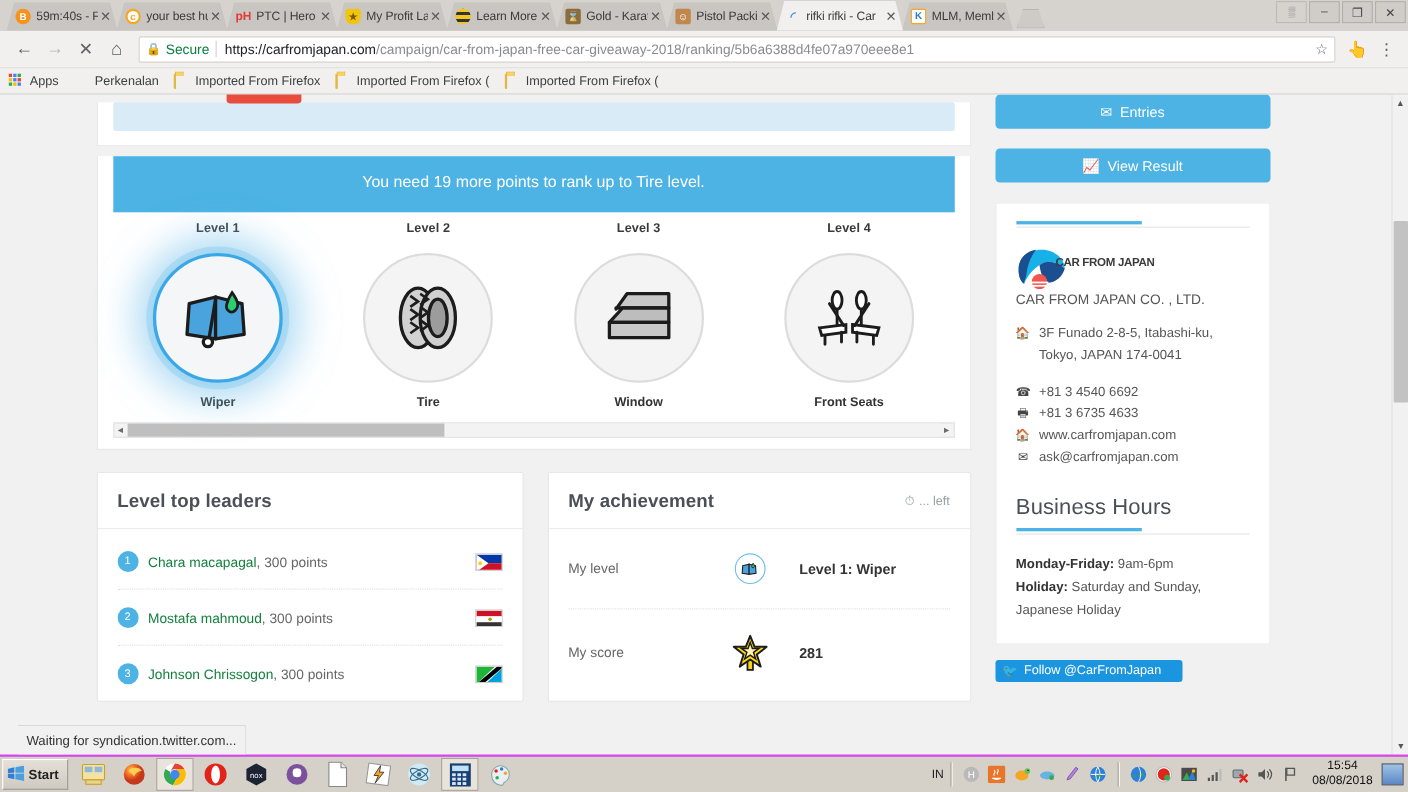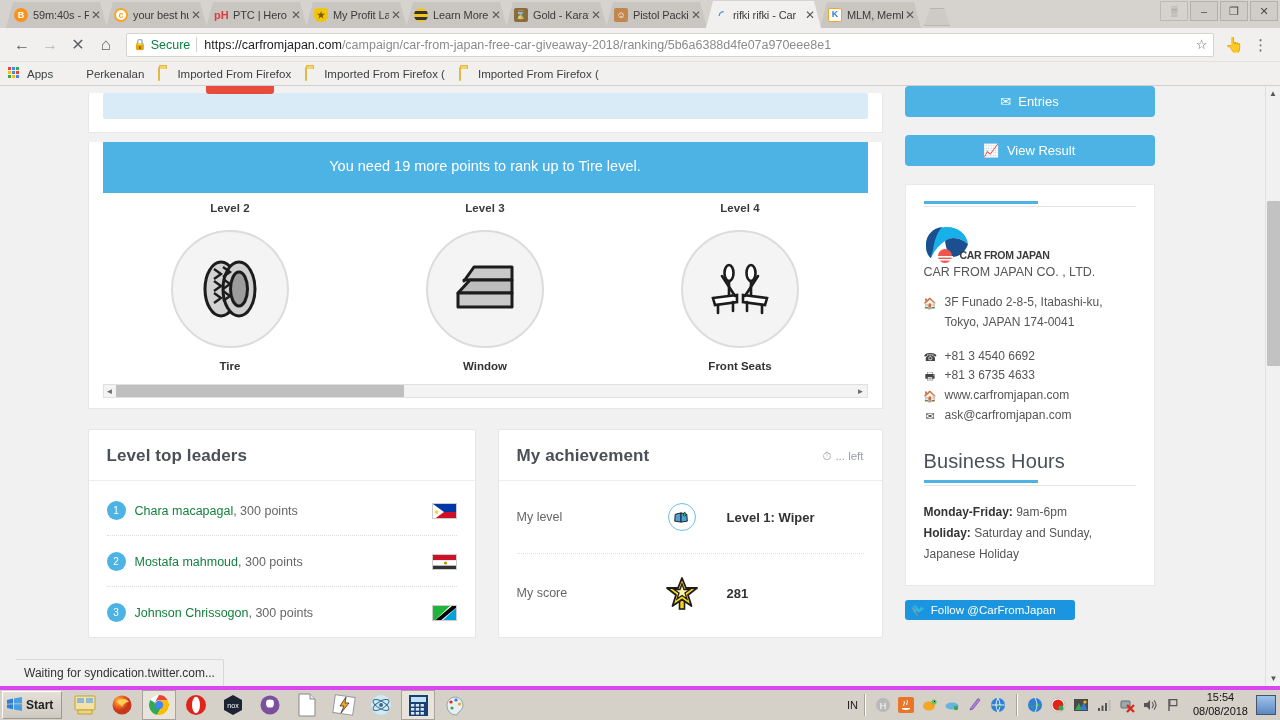--- a/index.html
+++ b/index.html
@@ -187,39 +187,39 @@
   .contact .c2 { padding-left:21px; }
   .hours { font-size:12px; color:#555; line-height:1.75; }
   .hours b { color:#333; }
   .tw-btn { background:#1b95e0; color:#fff; font-size:11.5px; height:20px; width:170px;
             display:flex; align-items:center; gap:5px; padding:0 7px; border-radius:3px; margin-top:14px;}
 
   
   .cfj-logo { display:flex; align-items:flex-end; gap:0; height:40px; position:relative;}
   .cfj-mark { width:46px; height:38px; position:relative; }
   .cfj-word { font-size:10.5px; font-weight:bold; color:#3b3b3b; letter-spacing:-0.3px;
-              position:absolute; left:36px; bottom:2px; white-space:nowrap;}
+              position:absolute; left:36px; bottom:18px; white-space:nowrap;}
 
   
   .statusbar {
     position:absolute; left:16px; bottom:0; height:18px; background:#f1f1f1;
     border-top:1px solid #d8d8d8; border-right:1px solid #d8d8d8;
     padding:13px 8px; font-size:12px; color:#333; display:flex; align-items:center;
     border-top-right-radius:2px; z-index:40;
   }
 
   
   .vscroll { position:absolute; right:0; top:0; width:15px; height:600px; background:#f1f1f1;
              border-left:1px solid #e0e0e0; }
   .vscroll .va { height:15px; display:flex;align-items:center;justify-content:center;font-size:8px;color:#555;}
   .vscroll .va.bot { position:absolute; bottom:0; width:15px; }
   .vscroll .vthumb { position:absolute; top:115px; left:1px; width:13px; height:165px; background:#c2c2c2; border-radius:1px;}
 
   
-  .taskbar { height:34px; width:1280px; background:#d5d0c8; border-top:4px solid #d946ef;
+  .taskbar { height:34px; width:1280px; background:#d5d0c8; border-top:2px solid #d946ef;
              display:flex; align-items:center; position:relative; }
   .startbtn {
     height:28px; margin-left:2px; padding:0 8px 0 4px; display:flex; align-items:center; gap:4px;
     background:linear-gradient(#e4e0d8,#cfcac1); border:1px solid #fff;
     border-right-color:#9d9a93;border-bottom-color:#9d9a93; font-size:12px; font-weight:bold; color:#222;
   }
   .qlaunch { display:flex; align-items:center; margin-left:6px; gap:3px;}
   .qitem { width:34px; height:30px; border:1px solid transparent; display:flex; align-items:center; justify-content:center;}
   .qitem.sel { border:1px solid #a8a49c; background:#e8e4dc; }
   .tray { margin-left:auto; display:flex; align-items:center; height:34px; }
@@ -354,20 +354,35 @@
             </div>
           </div>
 
           <div class="level-card">
             <div class="banner">
               <div>You need 19 more points to rank up to Tire level.</div>
             </div>
 
             <div class="levels-row">
 
+              <div class="lvl">
+                <div class="lvl-name">Level 1</div>
+                <div class="badge-wrap">
+                  <div class="badge active">
+                    <svg width="68" height="62" viewBox="0 0 68 62">
+                      <path d="M8 18 L32 12 L32 50 L6 46 Z" fill="#4aa3dd" stroke="#1c1c1c" stroke-width="3" stroke-linejoin="round"></path>
+                      <path d="M32 12 L56 18 L58 46 L32 50 Z" fill="#4aa3dd" stroke="#1c1c1c" stroke-width="3" stroke-linejoin="round"></path>
+                      <line x1="32" y1="14" x2="26" y2="50" stroke="#1c1c1c" stroke-width="3"></line>
+                      <circle cx="25" cy="53" r="4.2" fill="#fff" stroke="#1c1c1c" stroke-width="3"></circle>
+                      <path d="M47 8 C52 15 54 20 50 24 C46 28 41 24 42 19 C43 15 45 11 47 8 Z" fill="#2ecc71" stroke="#1c1c1c" stroke-width="2.5"></path>
+                    </svg>
+                  </div>
+                </div>
+                <div class="lvl-label">Wiper</div>
+              </div>
 
               <div class="lvl">
                 <div class="lvl-name">Level 2</div>
                 <div class="badge-wrap">
                   <div class="badge">
                     <svg width="66" height="60" viewBox="0 0 66 60">
                       <ellipse cx="24" cy="30" rx="16" ry="27" fill="#d2d2d2" stroke="#1c1c1c" stroke-width="3"></ellipse>
                       <ellipse cx="42" cy="30" rx="16" ry="27" fill="#cfcfcf" stroke="#1c1c1c" stroke-width="3"></ellipse>
                       <ellipse cx="42" cy="30" rx="8.5" ry="17" fill="#9c9c9c" stroke="#1c1c1c" stroke-width="3"></ellipse>
                       <path d="M17 10 l7 5 l-7 5 M17 22 l7 5 l-7 5 M17 34 l7 5 l-7 5" fill="none" stroke="#1c1c1c" stroke-width="2.4"></path>

